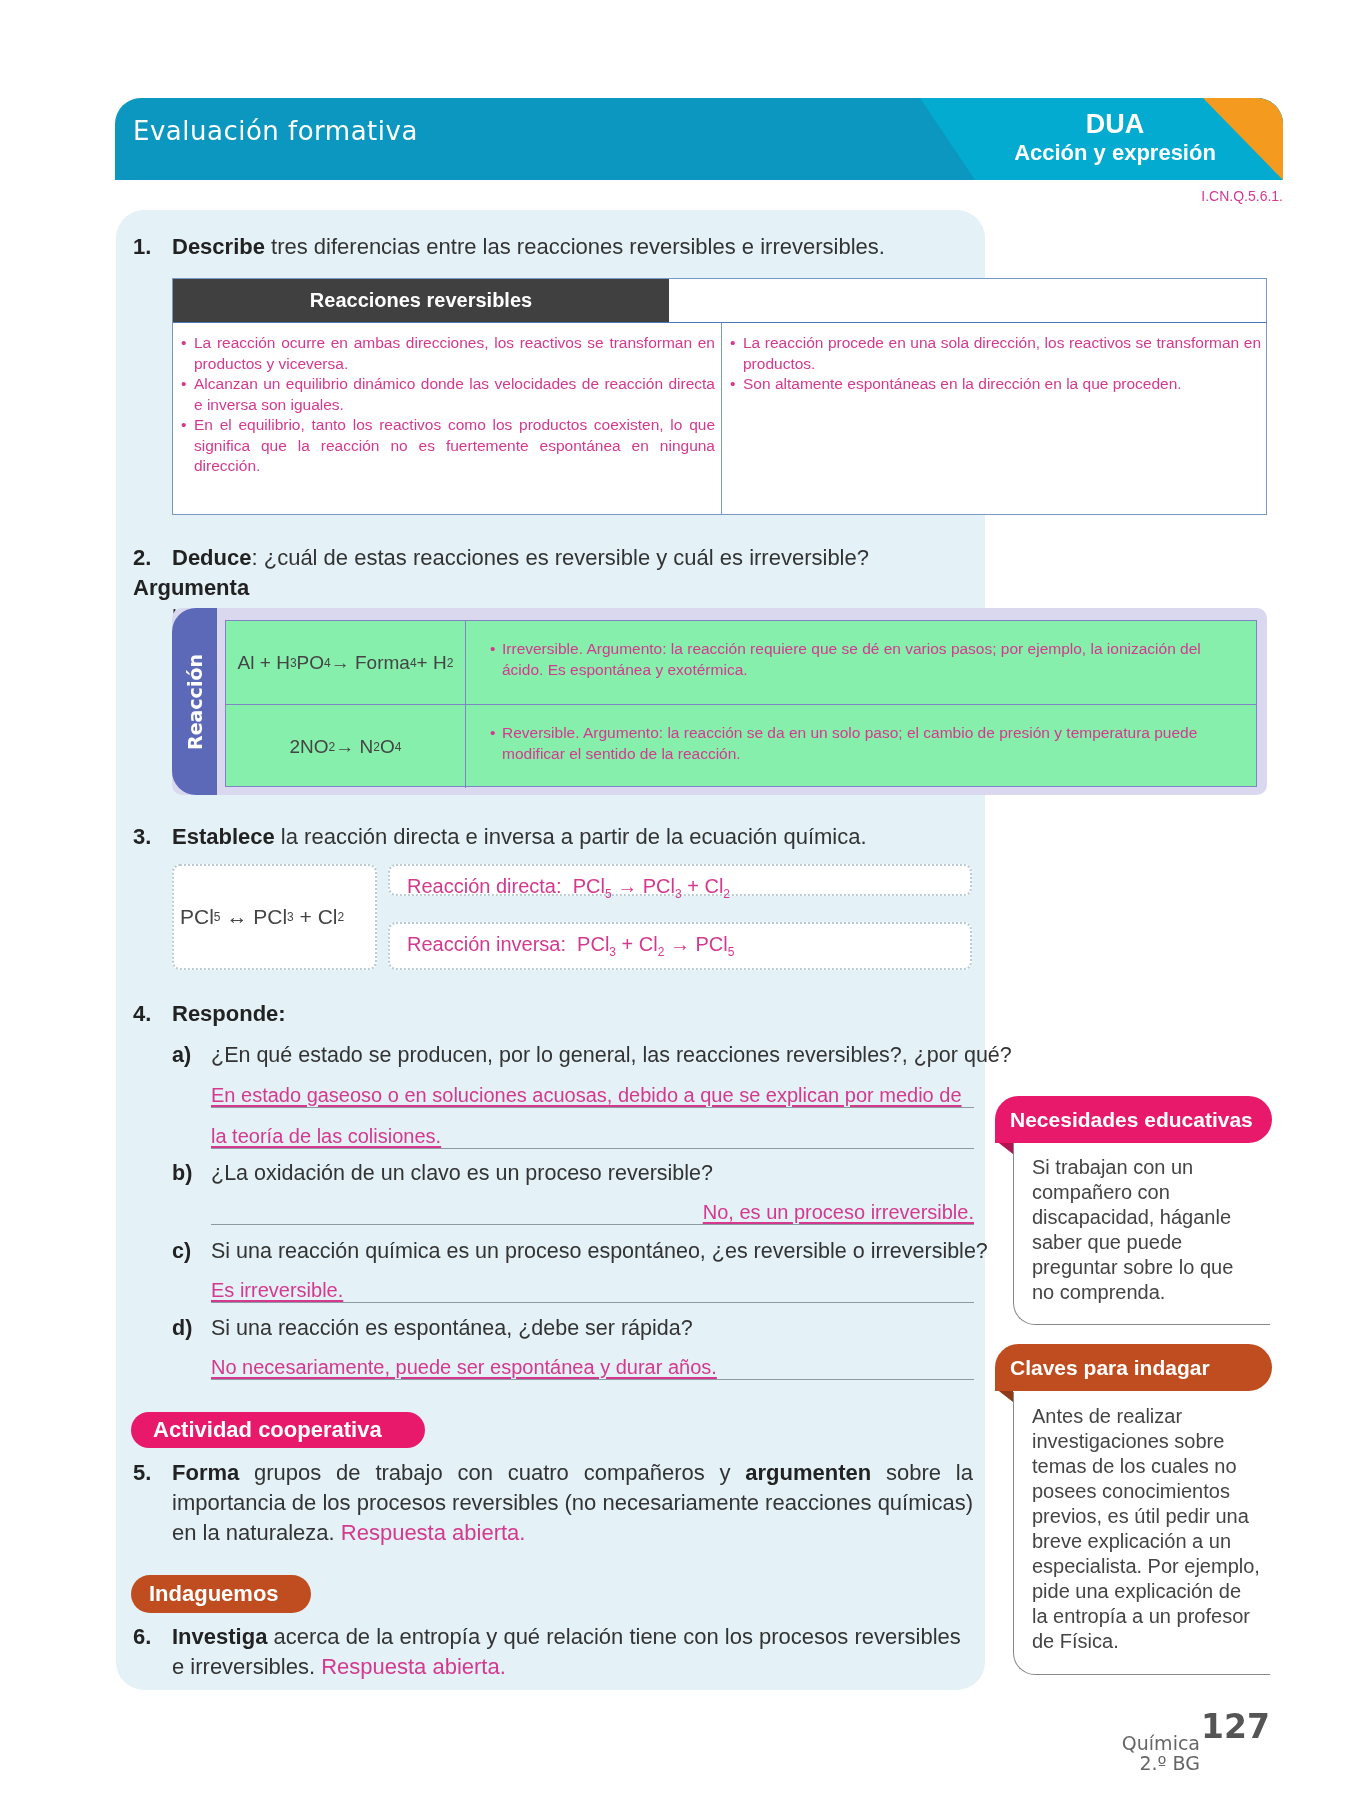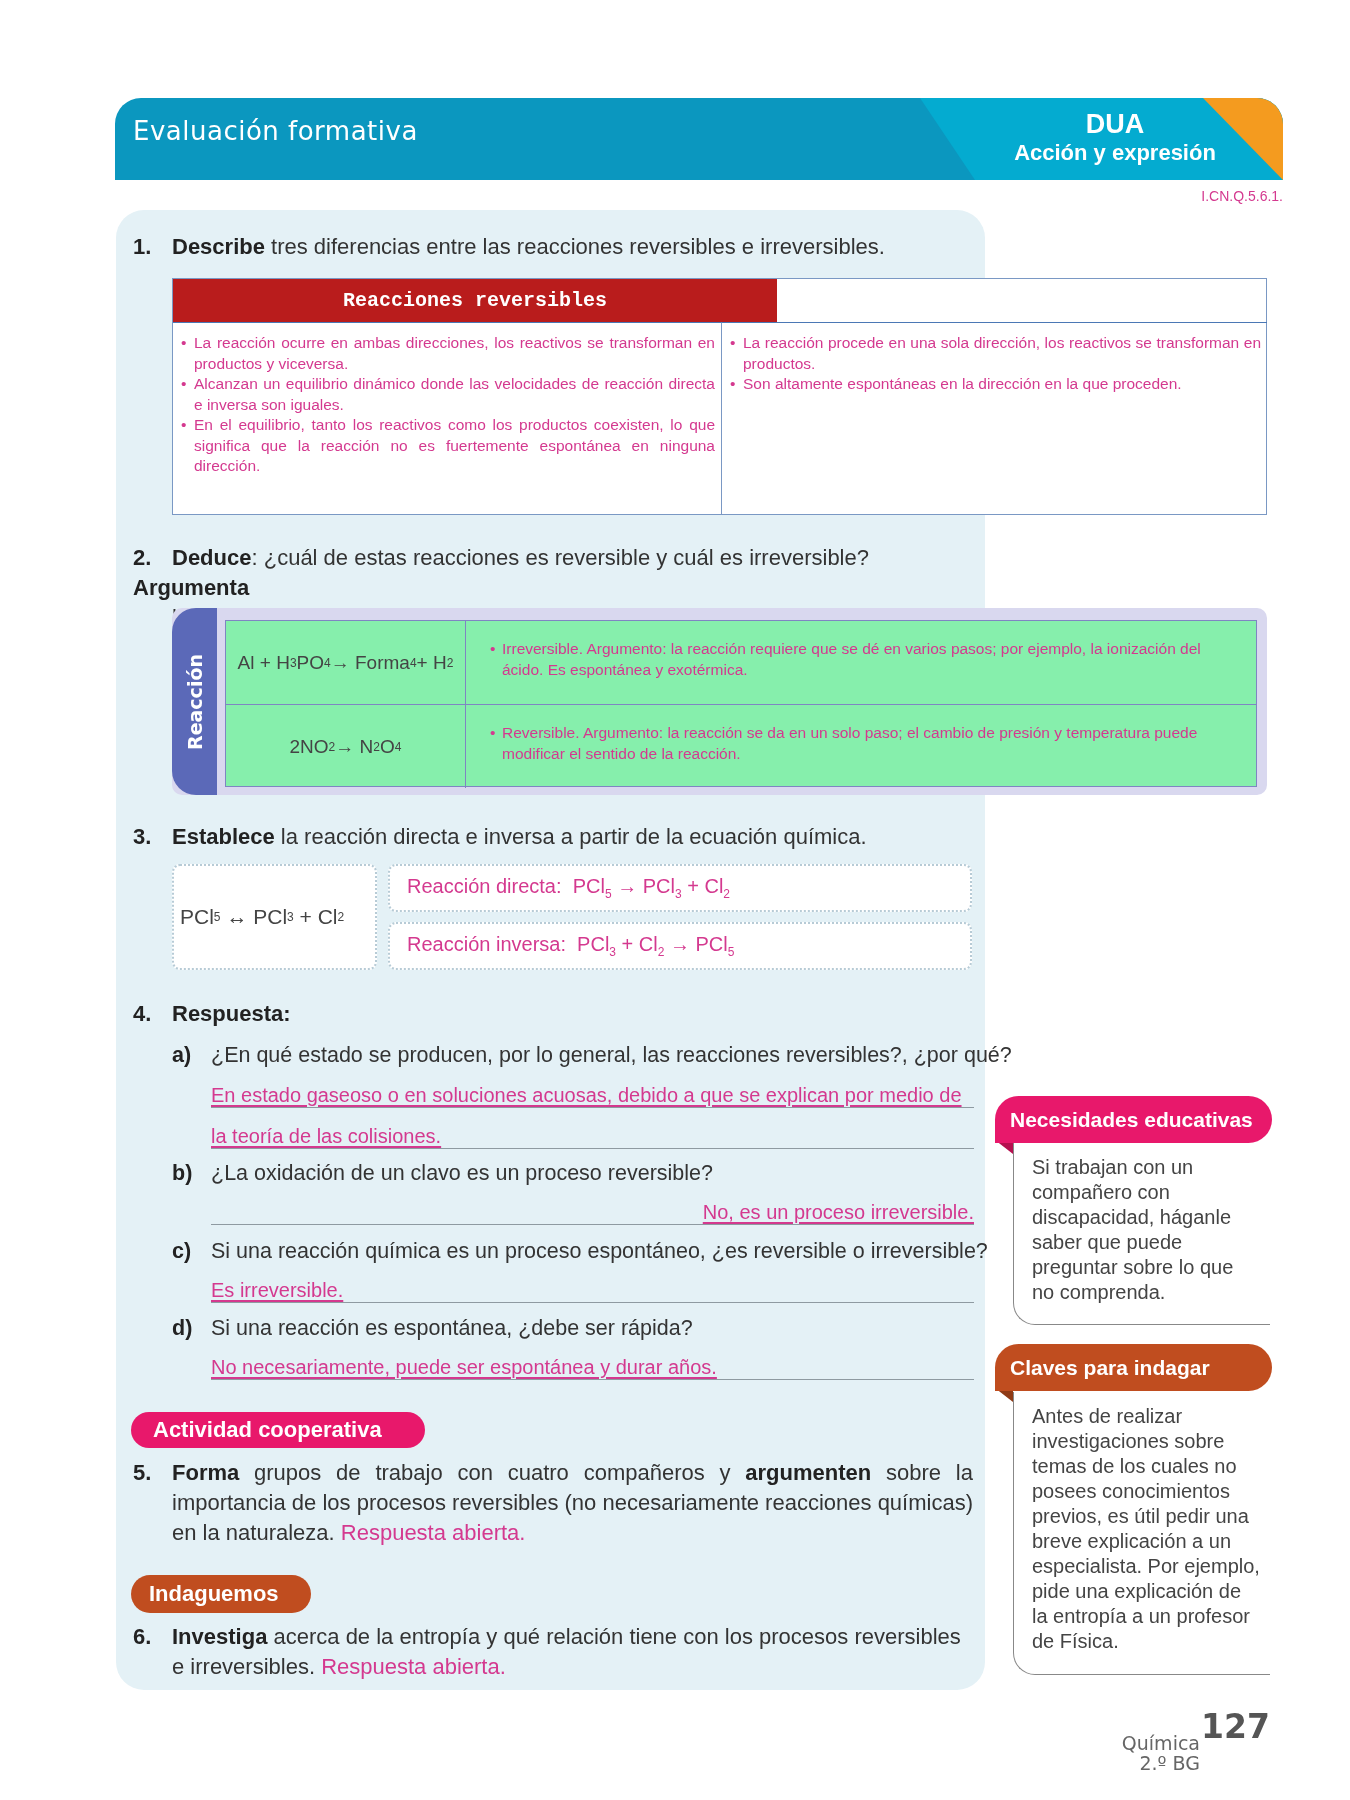--- a/index.html
+++ b/index.html
@@ -23,21 +23,21 @@
 
   .q { font-size: 22px; color: #333; line-height: 30px; }
   .q .num { font-weight: bold; display: inline-block; width: 39px; color: #222; }
   .q b { color: #222; }
   .ans { color: #d4398f; }
 
   
   .t1 { left: 172px; top: 278px; width: 1095px; height: 237px; border: 1px solid #7a98c4; background: #fff; }
   .t1-head { position: absolute; top: 0; height: 43px; color: #fff; font-weight: bold; font-size: 20px;
              text-align: center; line-height: 43px; }
-  .t1-head.l { left: 0; width: 604px; background: #b91c1c; font-family: Liberation Mono, monospace; }
+  .t1-head.l { left: 0; width: 496px; background: #404040; }
   .t1-head.r { left: 548px; width: 546px; background: #6a9ad9; border-left: 1px solid #7a98c4; }
   .t1-col { position: absolute; top: 43px; height: 193px; padding: 10px 6px 0 8px; border-top: 1px solid #4b78b5; }
   .t1-col.l { left: 0; width: 548px; }
   .t1-col.r { left: 548px; width: 546px; border-left: 1px solid #7a98c4; }
   .bullet { font-size: 15.5px; color: #d4398f; line-height: 20.5px; padding-left: 13px; position: relative; text-align: justify; }
   .bullet::before { content: "•"; position: absolute; left: 0; top: 0; color: #d4398f; }
 
   
   .q2box { left: 172px; top: 608px; width: 1095px; height: 187px; background: #d9d8ef; border-radius: 10px; }
   .q2tab { left: 172px; top: 608px; width: 45px; height: 187px; background: #5b69b8; border-radius: 24px 0 0 24px; }
@@ -48,21 +48,21 @@
   .q2row.r2 { top: 83px; border-top: 1.5px solid #7f85c2; }
   .q2eq { position: absolute; left: 0; width: 240px; height: 83px; border-right: 1.5px solid #7f85c2;
           display: flex; align-items: center; justify-content: center; font-size: 19px; color: #444; }
   .q2eq sub { font-size: 12px; }
   .q2arg { position: absolute; left: 240px; right: 0; top: 18px; padding: 0 24px 0 36px; font-size: 15.5px; color: #d4398f; line-height: 20.5px; }
   .q2arg::before { content: "•"; position: absolute; left: 24px; }
 
   
   .dotbox { border: 2px dotted #b7cbd6; background: #fff; border-radius: 8px; }
   .q3left { left: 172px; top: 864px; width: 205px; height: 106px; display: flex; align-items: center; padding-left: 6px; font-size: 21px; color: #444; }
-  .q3right1 { left: 388px; top: 864px; width: 584px; height: 48px; padding: 9px 0 8px 17px; font-size: 20px; color: #d4398f; }
+  .q3right1 { left: 388px; top: 864px; width: 584px; height: 32px; padding: 9px 0 8px 17px; font-size: 20px; color: #d4398f; }
   .q3right2 { left: 388px; top: 922px; width: 584px; height: 48px; padding: 9px 0 0 17px; font-size: 20px; color: #d4398f; }
   sub { font-size: 12px; vertical-align: -5px; }
 
   
   .sub-q { font-size: 21.5px; color: #333; }
   .sub-q .lt { font-weight: bold; display: inline-block; width: 39px; color: #222; }
   .ansline { border-bottom: 1.5px solid #8e9aa1; color: #d4398f; font-size: 20px; text-decoration: underline; text-underline-offset: 3px; white-space: nowrap; }
 
   
   .pill { color: #fff; font-weight: bold; font-size: 22px; border-radius: 20px; display: flex; align-items: center; padding-left: 22px; }
@@ -159,21 +159,21 @@
   <span>PCl</span><sub>5</sub>&nbsp;<span>↔</span>&nbsp;<span>PCl</span><sub>3</sub>&nbsp;<span>+</span>&nbsp;<span>Cl</span><sub>2</sub>
 </div>
 <div class="abs dotbox q3right1">
   <span>Reacción directa:</span>&nbsp; <span>PCl</span><sub>5</sub> <span>→</span> <span>PCl</span><sub>3</sub> <span>+</span> <span>Cl</span><sub>2</sub>
 </div>
 <div class="abs dotbox q3right2">
   <span>Reacción inversa:</span>&nbsp; <span>PCl</span><sub>3</sub> <span>+</span> <span>Cl</span><sub>2</sub> <span>→</span> <span>PCl</span><sub>5</sub>
 </div>
 
 <div class="abs q" style="left:133px; top:999px;">
-  <span class="num">4.</span><b>Respuesta:</b>
+  <span class="num">4.</span><b>Responde:</b>
 </div>
 <div class="abs sub-q" style="left:172px; top:1043px;">
   <span class="lt">a)</span><span>¿En qué estado se producen, por lo general, las reacciones reversibles?, ¿por qué?</span>
 </div>
 <div class="abs ansline" style="left:211px; top:1084px; width:763px;">En estado gaseoso o en soluciones acuosas, debido a que se explican por medio de</div>
 <div class="abs ansline" style="left:211px; top:1125px; width:763px;">la teoría de las colisiones.</div>
 <div class="abs sub-q" style="left:172px; top:1161px;">
   <span class="lt">b)</span><span>¿La oxidación de un clavo es un proceso reversible?</span>
 </div>
 <div class="abs ansline" style="left:211px; top:1201px; width:763px;text-align:right;">No, es un proceso irreversible.</div>

